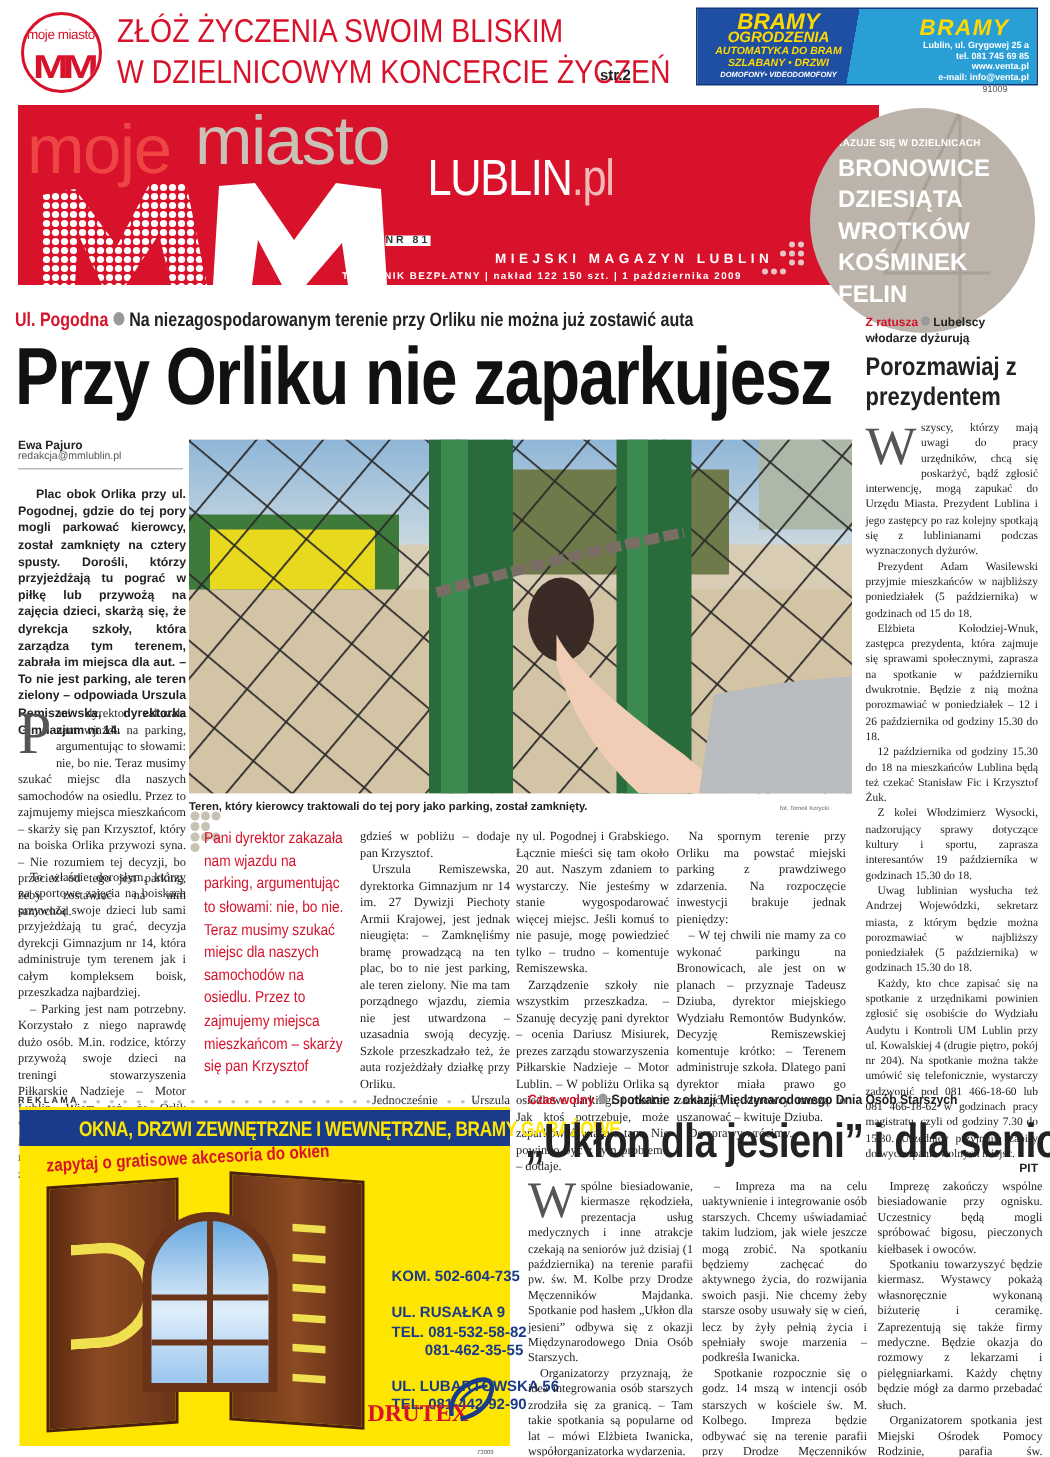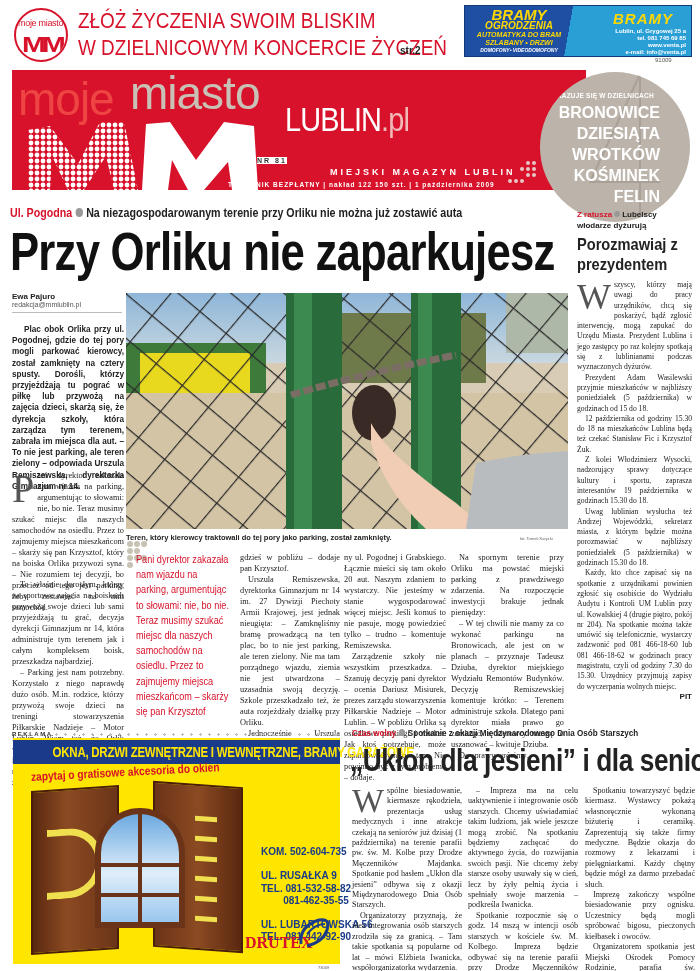--- a/index.html
+++ b/index.html
@@ -24,21 +24,21 @@
 #mh-miasto{left:130px;top:66px;font:46px "Liberation Sans",sans-serif;color:#c9c0b6;letter-spacing:-1px}
 #mh-lublin{left:285px;top:100px;font:34px "Liberation Sans",sans-serif;color:#fff;transform:scaleX(.85);transform-origin:left;letter-spacing:-1px}
 #mh-lublin span{color:#f2b8b8}
 #mh-mm{left:28px;top:122px;width:240px;height:68px}
 #mh-nr{left:257px;top:157px;font:bold 7px "Liberation Sans",sans-serif;color:#333;letter-spacing:2px;background:#fff}
 #mh-magazyn{left:330px;top:167px;font:bold 9px "Liberation Sans",sans-serif;color:#fff;letter-spacing:3px}
 #mh-info{left:228px;top:181px;font:bold 6.5px "Liberation Sans",sans-serif;color:#fff;letter-spacing:1px;white-space:nowrap}
 #mh-dots{left:508px;top:160px;width:30px;height:26px}
 #district-circle{left:540px;top:72px;width:150px;height:150px;border-radius:50%;background:#bcb4aa;overflow:hidden}
 #district-circle .hd{position:absolute;left:12px;top:20px;font:bold 6.5px "Liberation Sans",sans-serif;color:#fff;white-space:nowrap;letter-spacing:.2px}
-#district-list{position:absolute;right:30px;top:30px;text-align:right;font:bold 16px "Liberation Sans",sans-serif;color:#fff;line-height:21px}
+#district-list{position:absolute;right:30px;top:30px;text-align:left;font:bold 16px "Liberation Sans",sans-serif;color:#fff;line-height:21px}
 
 #kicker{left:10px;top:205px;font:bold 13px "Liberation Sans",sans-serif;white-space:nowrap;transform:scaleX(.82);transform-origin:left}
 #kicker .red{color:#d7122a}
 #kicker .dot{display:inline-block;width:9px;height:9px;border-radius:50%;background:#999;margin:0 4px}
 #headline{left:10px;top:220px;font:bold 54px "Liberation Sans",sans-serif;color:#111;white-space:nowrap;transform:scaleX(.81);transform-origin:left;letter-spacing:-1px}
 #byline{left:12px;top:292px;font:bold 8px "Liberation Sans",sans-serif}
 #byline-mail{left:12px;top:301px;font:7px "Liberation Sans",sans-serif;color:#555}
 #by-rule{left:12px;top:312px;width:110px;height:1px;background:#bbb}
 #lead{left:12px;top:324px;width:112px;font:bold 8.2px "Liberation Sans",sans-serif;line-height:11.2px;text-align:justify;text-indent:12px}
 .col{font:8.3px "Liberation Serif",serif;line-height:11px;text-align:justify;color:#222}
@@ -245,20 +245,21 @@
   <p>Do sprawy wrócimy.</p>
 </div>
 
 <div id="sb-kicker" class="abs">
   <span class="red">Z ratusza</span><span class="dot"></span><span>Lubelscy włodarze dyżurują</span>
 </div>
 <h2 id="sb-title" class="abs">Porozmawiaj z prezydentem</h2>
 <div id="sb-body" class="abs col">
   <span class="drop" style="font-size:36px;line-height:30px">W</span><span>szyscy, którzy mają uwagi do pracy urzędników, chcą się poskarżyć, bądź zgłosić interwencję, mogą zapukać do Urzędu Miasta. Prezydent Lublina i jego zastępcy po raz kolejny spotkają się z lublinianami podczas wyznaczonych dyżurów.</span>
   <p>Prezydent Adam Wasilewski przyjmie mieszkańców w najbliższy poniedziałek (5 października) w godzinach od 15 do 18.</p>
+  <p>Elżbieta Kołodziej-Wnuk, zastępca prezydenta, która zajmuje się sprawami społecznymi, zaprasza na spotkanie w październiku dwukrotnie. Będzie z nią można porozmawiać w poniedziałek – 12 i 26 października od godziny 15.30 do 18.</p>
   <p>12 października od godziny 15.30 do 18 na mieszkańców Lublina będą też czekać Stanisław Fic i Krzysztof Żuk.</p>
   <p>Z kolei Włodzimierz Wysocki, nadzorujący sprawy dotyczące kultury i sportu, zaprasza interesantów 19 października w godzinach 15.30 do 18.</p>
   <p>Uwag lublinian wysłucha też Andrzej Wojewódzki, sekretarz miasta, z którym będzie można porozmawiać w najbliższy poniedziałek (5 października) w godzinach 15.30 do 18.</p>
   <p>Każdy, kto chce zapisać się na spotkanie z urzędnikami powinien zgłosić się osobiście do Wydziału Audytu i Kontroli UM Lublin przy ul. Kowalskiej 4 (drugie piętro, pokój nr 204). Na spotkanie można także umówić się telefonicznie, wystarczy zadzwonić pod 081 466-18-60 lub 081 466-18-62 w godzinach pracy magistratu, czyli od godziny 7.30 do 15.30. Urzędnicy przyjmują zapisy do wyczerpania wolnych miejsc.</p>
   <div class="sig">PIT</div>
 </div>
 
 <div id="reklama" class="abs">REKLAMA</div>
 <div id="reklama-dots" class="abs"></div>
 <div id="ad" class="abs">
@@ -300,17 +301,17 @@
 <h2 id="sen-title" class="abs">„Ukłon dla jesieni” i dla seniora</h2>
 <div id="s1" class="abs col sen">
   <span class="drop" style="font-size:34px;line-height:26px">W</span><span>spólne biesiadowanie, kiermasze rękodzieła, prezentacja usług medycznych i inne atrakcje czekają na seniorów już dzisiaj (1 października) na terenie parafii pw. św. M. Kolbe przy Drodze Męczenników Majdanka. Spotkanie pod hasłem „Ukłon dla jesieni” odbywa się z okazji Międzynarodowego Dnia Osób Starszych.</span>
   <p>Organizatorzy przyznają, że idea integrowania osób starszych zrodziła się za granicą. – Tam takie spotkania są popularne od lat – mówi Elżbieta Iwanicka, współorganizatorka wydarzenia.</p>
 </div>
 <div id="s2" class="abs col sen">
   <p>– Impreza ma na celu uaktywnienie i integrowanie osób starszych. Chcemy uświadamiać takim ludziom, jak wiele jeszcze mogą zrobić. Na spotkaniu będziemy zachęcać do aktywnego życia, do rozwijania swoich pasji. Nie chcemy żeby starsze osoby usuwały się w cień, lecz by żyły pełnią życia i spełniały swoje marzenia – podkreśla Iwanicka.</p>
   <p>Spotkanie rozpocznie się o godz. 14 mszą w intencji osób starszych w kościele św. M. Kolbego. Impreza będzie odbywać się na terenie parafii przy Drodze Męczenników Majdanka 27, wejście od ul. Lotniczej.</p>
 </div>
 <div id="s3" class="abs col sen">
+  <p>Imprezę zakończy wspólne biesiadowanie przy ognisku. Uczestnicy będą mogli spróbować bigosu, pieczonych kiełbasek i owoców.</p>
   <p>Spotkaniu towarzyszyć będzie kiermasz. Wystawcy pokażą własnoręcznie wykonaną biżuterię i ceramikę. Zaprezentują się także firmy medyczne. Będzie okazja do rozmowy z lekarzami i pielęgniarkami. Każdy chętny będzie mógł za darmo przebadać słuch.</p>
-  <p>Imprezę zakończy wspólne biesiadowanie przy ognisku. Uczestnicy będą mogli spróbować bigosu, pieczonych kiełbasek i owoców.</p>
   <p>Organizatorem spotkania jest Miejski Ośrodek Pomocy Rodzinie, parafia św. Maksymiliana Kolbe i Wielopokoleniowy Klub Wolontariusza.</p>
 
 </div>
 
 </body></html>

